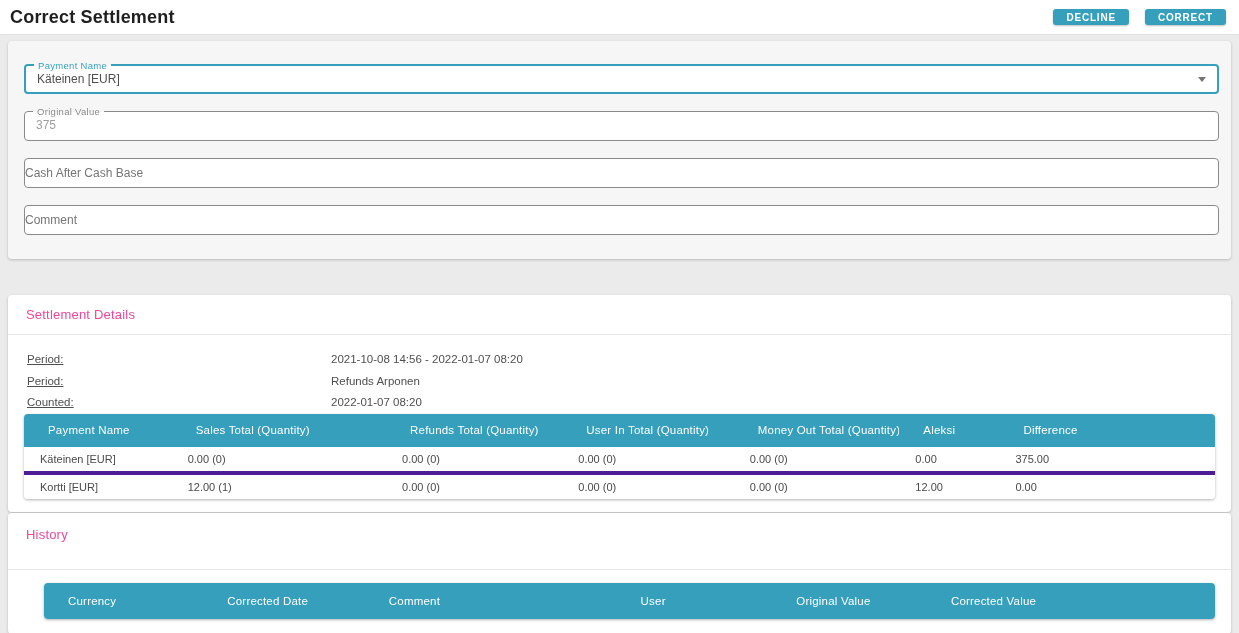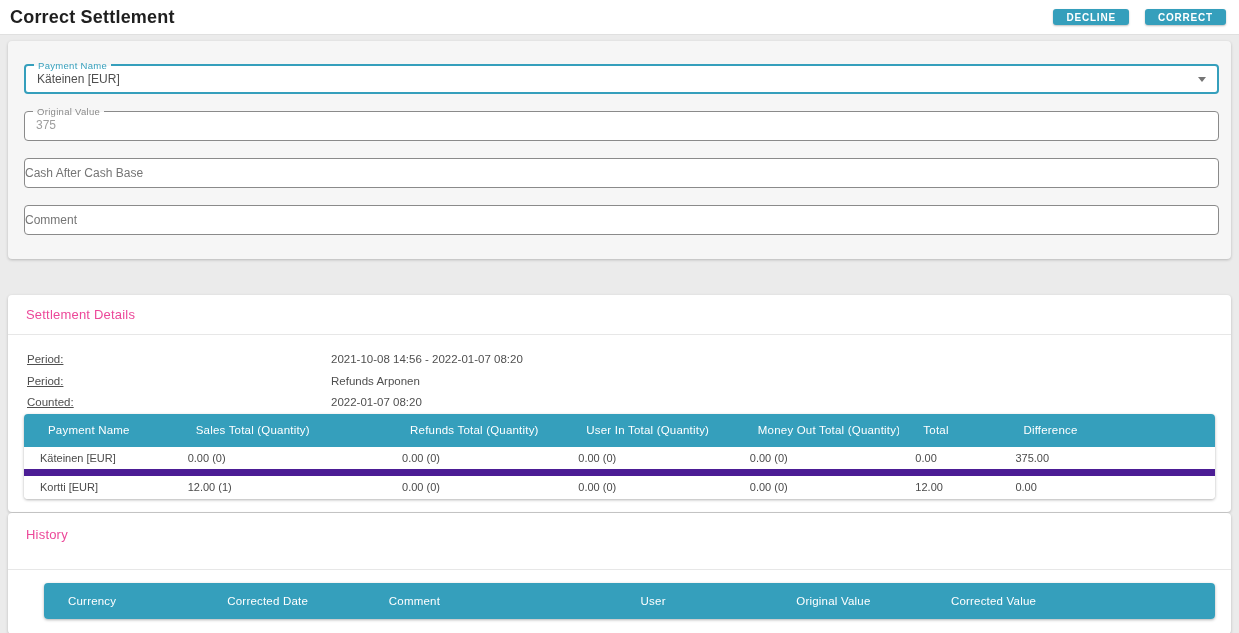--- a/index.html
+++ b/index.html
@@ -84,21 +84,21 @@
   thead th{
     background:var(--accent);color:#ffffff;font-weight:400;font-size:11.5px;
     text-align:left;padding:0 8px 0 24px;height:33px;letter-spacing:.2px;
     white-space:nowrap;overflow:hidden;
   }
   .history-card thead th{height:36px;}
   tbody td{
     background:#ffffff;font-size:11px;color:#4a4a4a;
     padding:0 8px 0 16px;height:26px;white-space:nowrap;
   }
-  tbody tr + tr td{border-top:7px solid #4c1d95;}
+  tbody tr + tr td{border-top:4px solid #4c1d95;}
 </style>
 </head>
 <body>
 
 <div class="topbar">
   <div class="page-title">Correct Settlement</div>
   <div class="topbar-actions">
     <button class="btn">DECLINE</button>
     <button class="btn">CORRECT</button>
   </div>
@@ -151,21 +151,21 @@
           <col style="width:8.4%">
           <col style="width:18.1%">
       </colgroup>
       <thead>
         <tr>
           <th>Payment Name</th>
           <th>Sales Total (Quantity)</th>
           <th>Refunds Total (Quantity)</th>
           <th>User In Total (Quantity)</th>
           <th>Money Out Total (Quantity)</th>
-          <th>Total</th>
+          <th>Aleksi</th>
           <th>Difference</th>
         </tr>
       </thead>
       <tbody>
         <tr>
           <td>Käteinen [EUR]</td>
           <td>0.00 (0)</td>
           <td>0.00 (0)</td>
           <td>0.00 (0)</td>
           <td>0.00 (0)</td>

